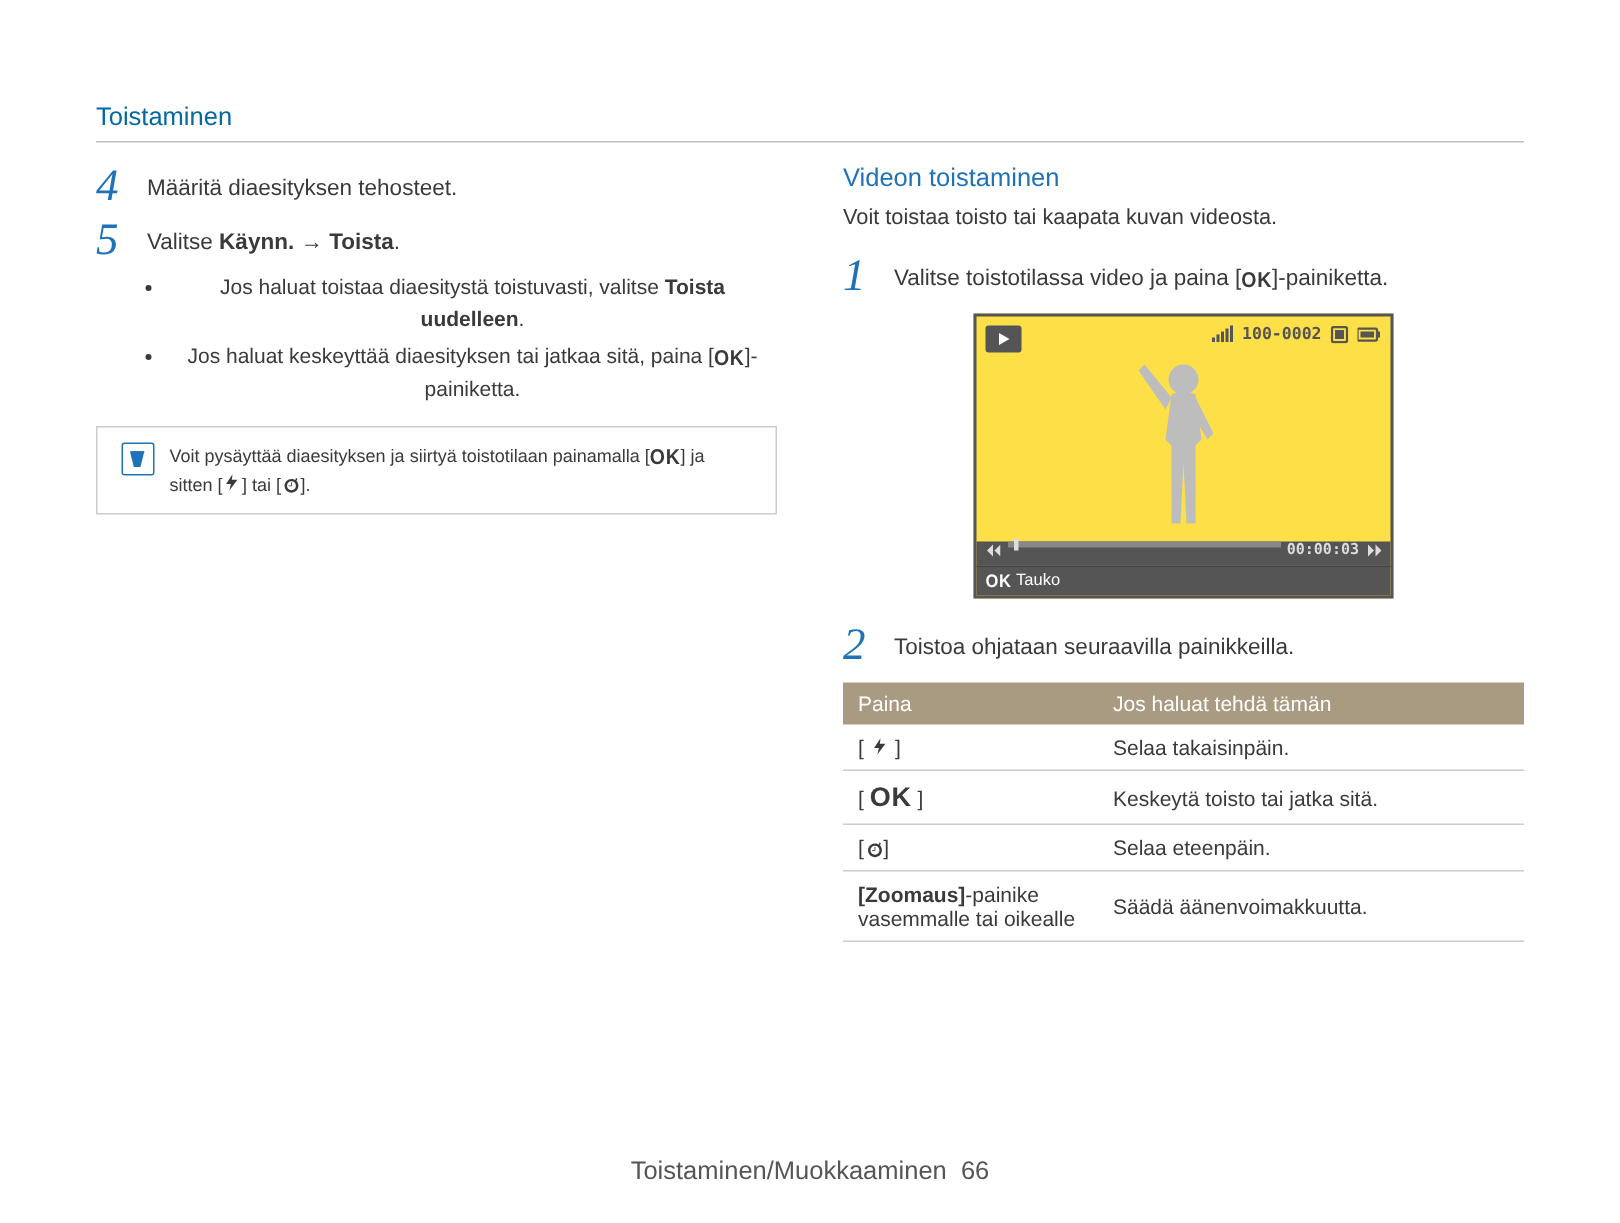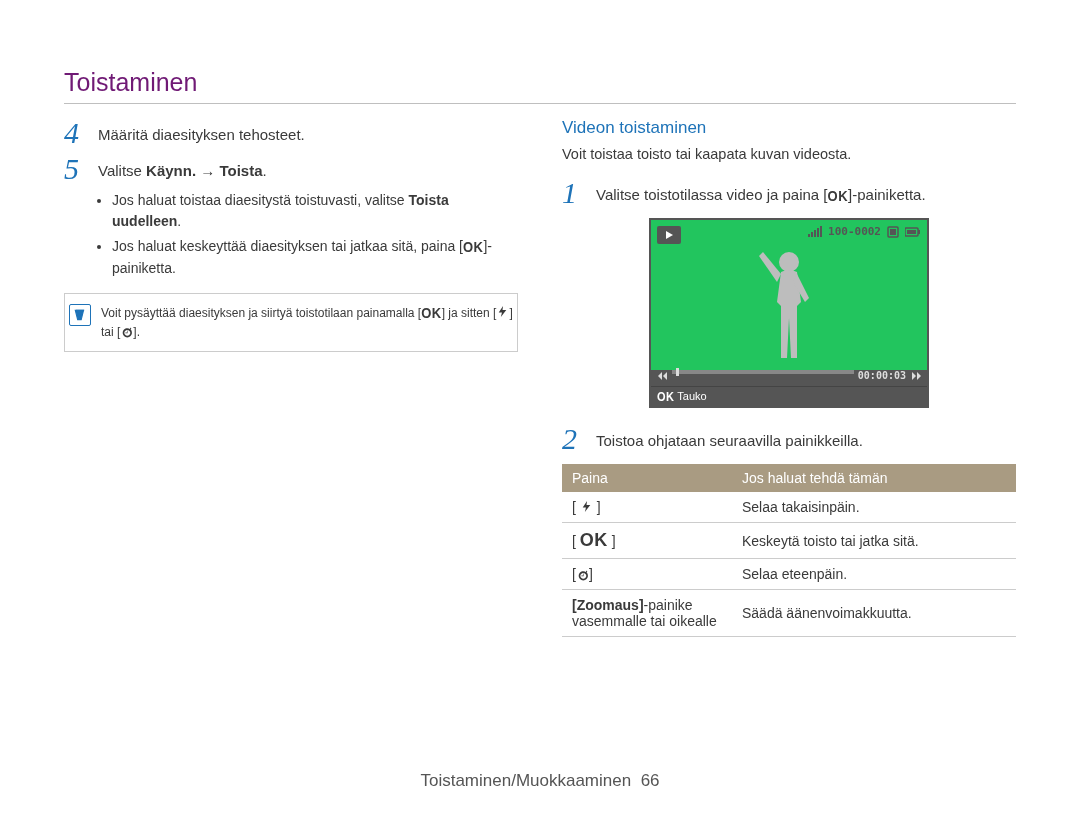--- a/index.html
+++ b/index.html
@@ -9,22 +9,22 @@
     background: #fff;
     color: #3a3a3a;
     width: 1080px;
     height: 815px;
     position: relative;
   }
   .page {
     padding: 68px 64px 0 64px;
   }
   .header {
-    font-size: 25px;
-    color: #701a75;
+    font-size: 17px;
+    color: #0369a1;
     font-weight: 300;
     margin-bottom: 6px;
   }
   .hr {
     border: none;
     border-top: 1px solid #bfbfbf;
     margin: 0 0 14px 0;
   }
   .columns {
     display: flex;
@@ -52,42 +52,42 @@
     line-height: 1.45;
     padding-top: 6px;
   }
   .step-body b { font-weight: bold; }
   ul.bullets {
     margin: 6px 0 6px 30px;
     padding: 0 0 0 18px;
     font-size: 14px;
     line-height: 1.5;
   }
-  ul.bullets li { margin-bottom: 4px; }
+  ul.bullets li { margin-bottom: 4px; text-align: center; }
   .ok-badge {
     display: inline-block;
     font-weight: 900;
     font-size: 13px;
     letter-spacing: 0.5px;
     transform: scaleY(1.1);
     vertical-align: -1px;
   }
   .ok-badge-lg {
     font-weight: 900;
     font-size: 18px;
     letter-spacing: 0.5px;
   }
   .flash-icon-svg { width: 13px; height: 13px; vertical-align: -1px; }
   .timer-icon-svg { width: 13px; height: 13px; vertical-align: -2px; }
 
   .note-box {
     border: 1px solid #ccc;
     display: flex;
     gap: 10px;
-    padding: 10px 4px;
+    padding: 10px 16px;
     margin: 14px 0 0 0;
     font-size: 12px;
     line-height: 1.5;
   }
   .note-icon {
     width: 22px; height: 22px; flex-shrink: 0;
     border: 1.5px solid #1e73b8; border-radius: 2px;
     display: flex; align-items: center; justify-content: center;
   }
   .note-icon svg { width: 14px; height: 14px; }
@@ -102,21 +102,21 @@
     font-size: 14.5px;
     margin-bottom: 16px;
   }
 
   .video-preview {
     width: 280px;
     margin: 10px auto 16px auto;
   }
   .vp-frame {
     border: 2px solid #555;
-    background: #22c55e;
+    background: #fde047;
   }
   .vp-top {
     position: relative;
     height: 150px;
   }
   .vp-play-badge {
     position: absolute;
     left: 6px; top: 6px;
     width: 24px; height: 18px;
     background: #555; border-radius: 2px;

